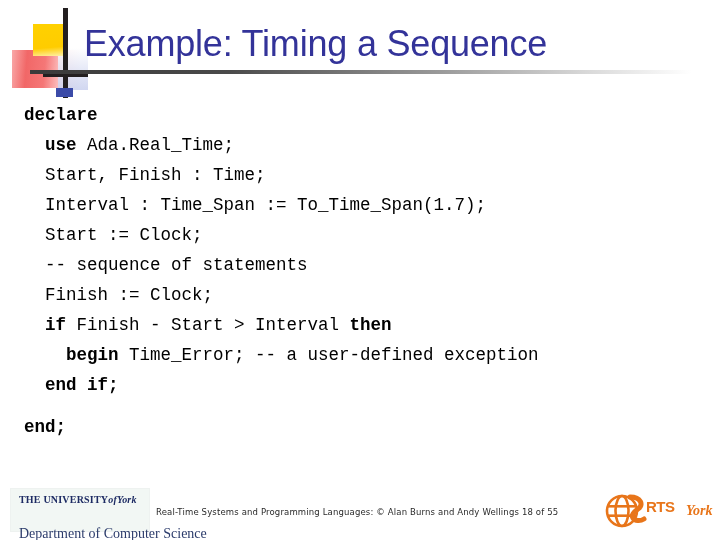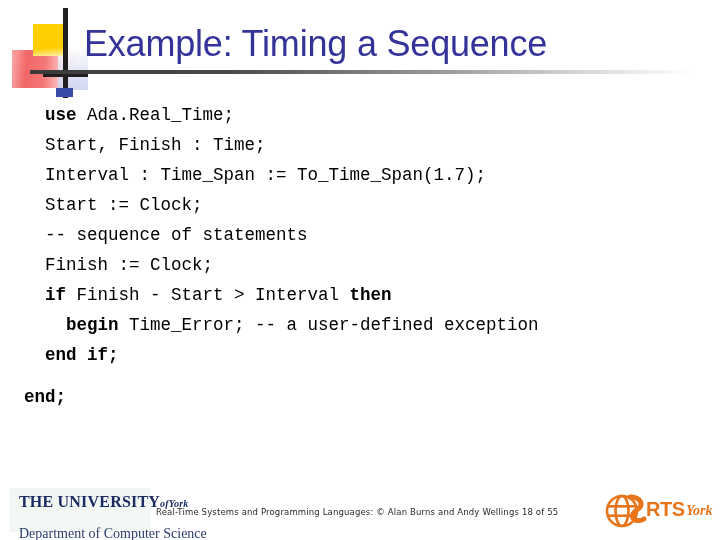--- a/index.html
+++ b/index.html
@@ -132,21 +132,21 @@
     position: absolute;
     left: 8px; top: 4px;
     width: 126px;
     color: #1d2b63;
     font-family: "Liberation Serif", serif;
     font-size: 11.5px;
     font-weight: bold;
     letter-spacing: .2px;
     white-space: nowrap;
   }
-  #york-logo-line1 .small-caps { font-size: 16px; }
+  #york-logo-line1 .small-caps { font-size: 10px; }
   #york-logo-line1 .script {
     font-style: italic;
     font-family: "Liberation Serif", serif;
     font-size: 10px;
     text-align: center;
   }
   #york-logo-line2 {
     position: absolute;
     left: 8px; top: 37px;
     width: 126px;
@@ -175,21 +175,21 @@
     top: 488px;
     width: 112px;
     height: 46px;
   }
   #rts-text {
     position: absolute;
     left: 46px;
     top: 10px;
     color: #e8751a;
     font-family: "Liberation Sans", sans-serif;
-    font-size: 20px;
+    font-size: 15px;
     font-weight: bold;
     letter-spacing: -.5px;
     white-space: nowrap;
   }
   #rts-york {
     position: absolute;
     left: 86px;
     top: 15px;
     color: #e8751a;
     font-family: "Liberation Serif", serif;
@@ -208,20 +208,21 @@
   <div id="deco-yellow-square"></div>
   <div id="deco-hbar"></div>
   <div id="deco-vbar"></div>
   <div id="deco-blue-square"></div>
 </div>
 
 <div id="slide-title">Example: Timing a Sequence</div>
 <div id="title-rule"></div>
 
 <div id="code-body">
+    <div class="code-line"><span class="kw">declare</span></div>
     <div class="code-line">  <span class="kw">use </span><span>Ada.Real_Time;</span></div>
     <div class="code-line">  <span>Start, Finish : Time;</span></div>
     <div class="code-line">  <span>Interval : Time_Span := To_Time_Span(1.7);</span></div>
     <div class="code-line">  <span>Start := Clock;</span></div>
     <div class="code-line">  <span>-- sequence of statements</span></div>
     <div class="code-line">  <span>Finish := Clock;</span></div>
     <div class="code-line">  <span class="kw">if </span><span>Finish - Start &gt; Interval </span><span class="kw">then</span></div>
     <div class="code-line">    <span class="kw">begin </span><span>Time_Error; -- a user-defined exception</span></div>
     <div class="code-line">  <span class="kw">end if;</span></div>
     <div class="code-line spaced-above"><span class="kw">end;</span></div>

